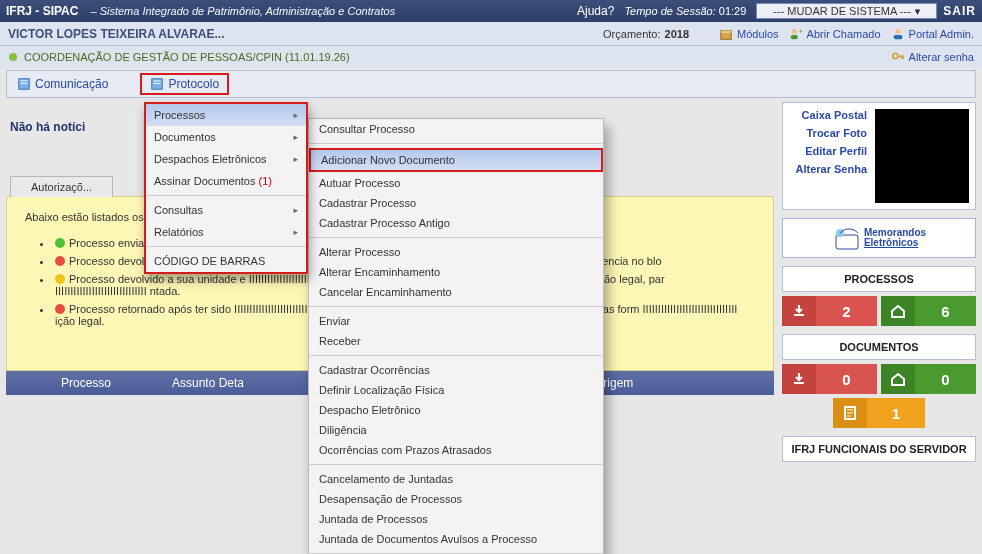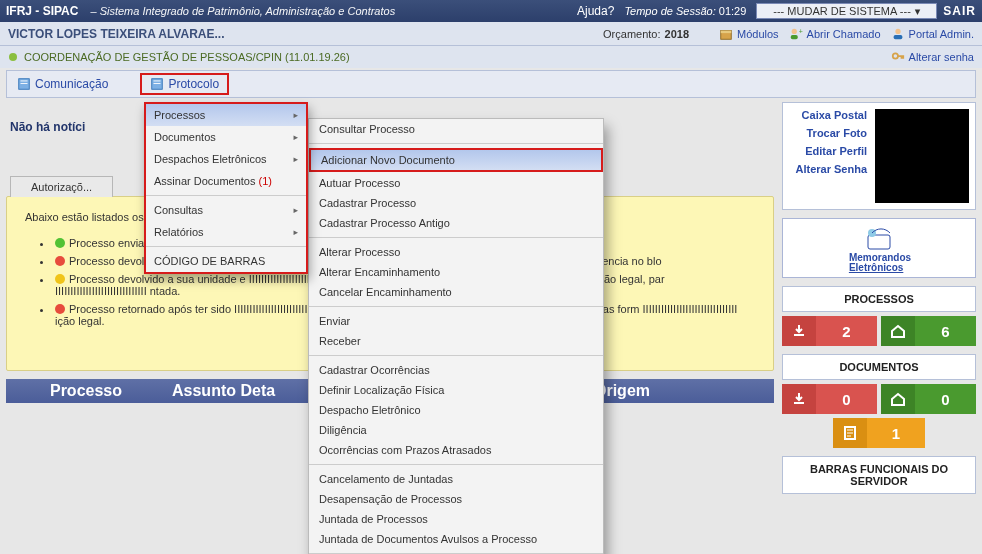--- a/index.html
+++ b/index.html
@@ -47,21 +47,21 @@
     .yellowpane { background: #fdf7b6; border: 1px solid #d9cf87; border-radius: 2px; padding: 14px 18px 14px 18px; margin-top: -1px; }
     .yellowpane .intro { font-size: 11px; color: #333; }
     .yellowpane ul { margin: 14px 0 0 28px; list-style: disc; font-size: 11px; color: #333; }
     .yellowpane li { margin: 6px 0; padding-left: 2px; }
     .legend-dot { display: inline-block; width: 10px; height: 10px; border-radius: 50%; margin-right: 4px; vertical-align: -1px; }
     .green { background:#52c234; }
     .yellowd { background:#f0c419; }
     .redd { background:#e74c3c; }
     .visualizar-row { text-align: center; margin-top: 14px; }
     .visualizar-row .mag { width: 14px; height: 14px; display: inline-block; vertical-align: -2px; margin-right: 2px; }
-    .headerrow { background: linear-gradient(#5f70a6, #4b5d99); color: #fff; height: 24px; display: flex; align-items: center; font-size: 16px; font-weight: bold; margin-top: 8px; }
+    .headerrow { background: linear-gradient(#5f70a6, #4b5d99); color: #fff; height: 24px; display: flex; align-items: center; font-size: 12px; font-weight: normal; }
     .headerrow .col1 { width: 160px; text-align: center; }
     .headerrow .col2 { flex: 1; text-align: left; padding-left: 6px; }
     .headerrow .col3 { width: 180px; text-align: left; }
 
     
     .dropdown1 { position: absolute; top: 0; left: 138px; width: 164px; background: #f3f3f3; border: 2px solid #d61b1b; box-shadow: 2px 6px 10px rgba(0,0,0,0.35); z-index: 50; }
     .dropdown1 .drow { font-size: 11px; color: #333; padding: 5px 8px; display: flex; align-items: center; justify-content: space-between; cursor: default; }
     .dropdown1 .drow.hover { background: linear-gradient(#b3c7ec, #d3def3); }
     .dropdown1 .drow .arrow { font-size: 9px; color: #666; }
     .dropdown1 .drow .red1 { color: #c00; }
@@ -72,21 +72,21 @@
     .dropdown2 .hl { border: 2px solid #d61b1b; background: linear-gradient(#b3c7ec, #d3def3); margin: 1px 0; }
     .dropdown2 .sep { height: 1px; background: #ccc; margin: 4px 0; }
 
     
     .rightbox { background: #fff; border: 1px solid #b5c0d8; padding: 6px; }
     .rlinklist { display: flex; flex-direction: column; gap: 6px; }
     .rlinkitem { color: #2a4aa6; font-size: 11px; font-weight: bold; text-align: right; display: flex; justify-content: flex-end; }
     .avatarbox { width: 94px; height: 94px; background: #000; margin-left: 8px; }
     .rlinklist-with-avatar { display: flex; align-items: flex-start; }
     .rlinklist-with-avatar .rlinklist { flex: 1; }
-    .memobox { background: #fff; border: 1px solid #aab5d6; padding: 4px; text-align: center; display: flex; align-items: center; justify-content: center; flex-direction: column; }
+    .memobox { background: #fff; border: 1px solid #aab5d6; padding: 4px; text-align: center; display: flex; align-items: center; justify-content: center; }
     .memobox .mimg { width: 30px; height: 30px; display: inline-block; }
     .memobox .mtext { color: #2a4aa6; font-weight: bold; font-size: 10px; line-height: 1; text-align: left; margin-left: 2px; }
     .memobox .mtext .ul { text-decoration: underline; }
     .section-title { background: #fff; border: 1px solid #b5c0d8; text-align: center; font-weight: bold; font-size: 11px; color: #222; padding: 6px 0; margin-top: 8px; }
     .statsrow { display: flex; gap: 4px; margin-top: 4px; }
     .statbox { flex: 1; height: 30px; display: flex; align-items: center; }
     .statbox .icon { width: 34px; height: 30px; display: flex; align-items: center; justify-content: center; }
     .statbox .val { flex: 1; text-align: center; font-weight: bold; color: #fff; font-size: 15px; }
     .red-bg { background: #d9534f; }
     .red-dk { background: #c5433f; }
@@ -363,15 +363,15 @@
         <span class="icon orange-dk">
           <svg viewBox="0 0 16 16" width="16" height="16">
               <rect x="3" y="2" width="10" height="12" fill="none" stroke="#fff" stroke-width="2"></rect>
               <path d="M5 5 h6 M5 8 h6 M5 11 h4" stroke="#fff" stroke-width="1"></path>
             </svg>
         </span>
         <span class="val">1</span>
       </div>
     </div>
 
-    <div class="section-title">BARRAS FUNCIONAIS DO SERVIDOR</div>
+    <div class="section-title">IFRJ FUNCIONAIS DO SERVIDOR</div>
   </div>
 </div>
 
 </body></html>

